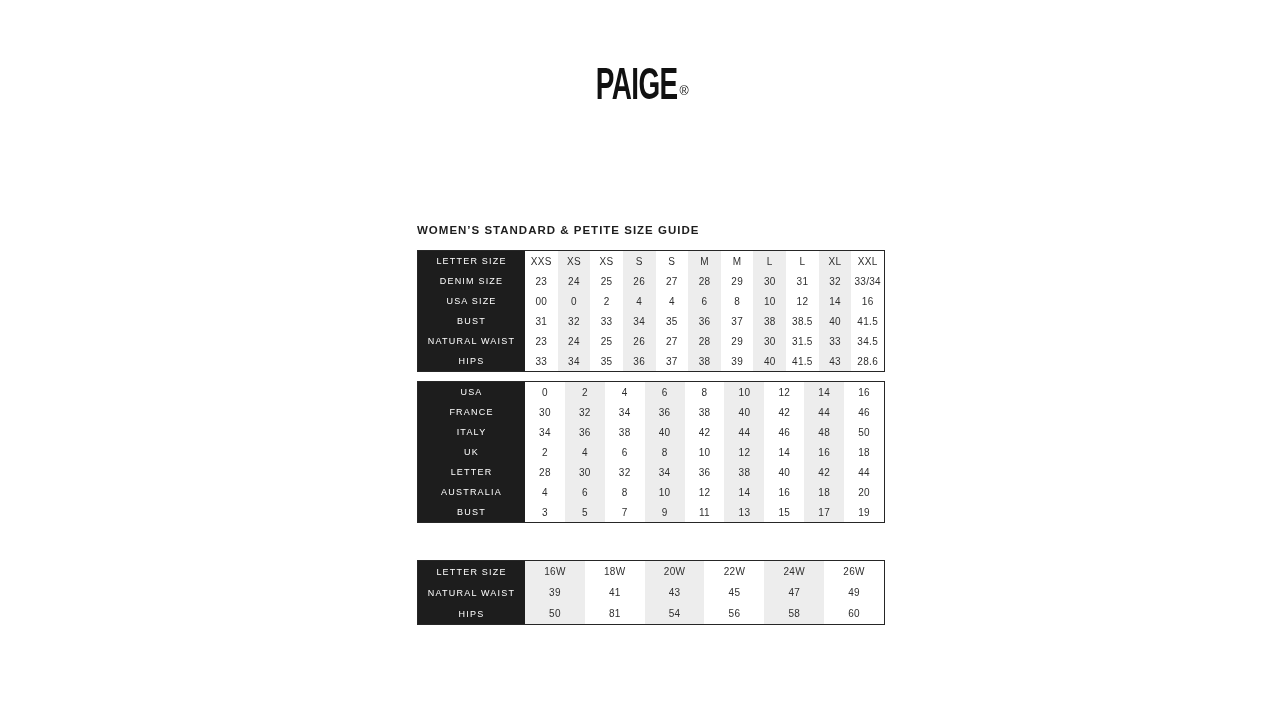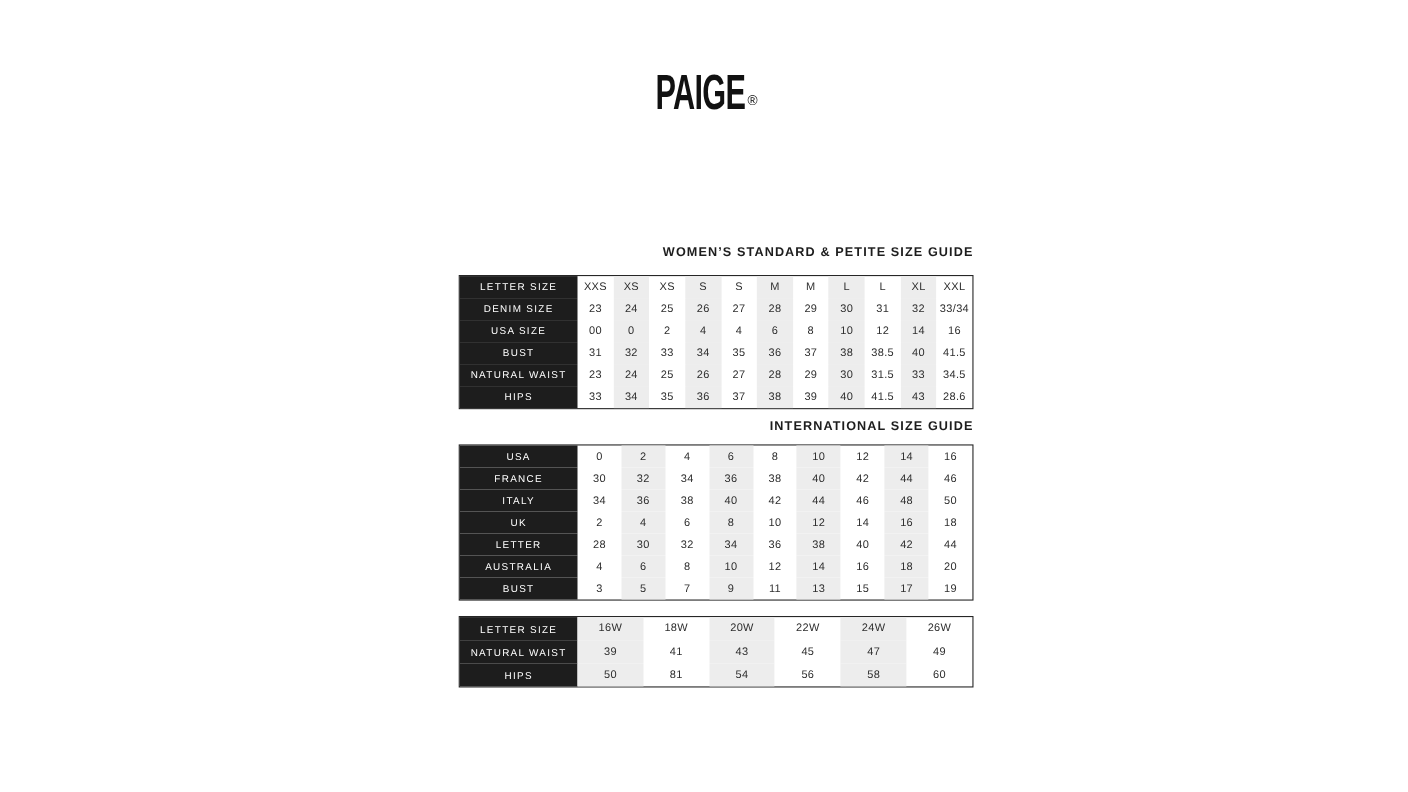--- a/index.html
+++ b/index.html
@@ -64,21 +64,21 @@
     width: 468px;
   }
   .guide-standard      { top: 223px; }
   .guide-international { top: 381px; }
   .guide-plus          { top: 560px; }
 
   .guide-title {
     font-size: 11.5px;
     font-weight: bold;
     letter-spacing: 1px;
-    text-align: right;
+    text-align: left;
     color: var(--title-text);
     line-height: 14px;
     margin-bottom: 9px;
   }
   .guide-standard .guide-title { margin-bottom: 13px; }
 
   .size-table {
     display: grid;
     width: 468px;
     border: 1px solid var(--table-border);
@@ -192,21 +192,20 @@
         <div class="cell data-cell striped">38</div>
         <div class="cell data-cell">39</div>
         <div class="cell data-cell striped">40</div>
         <div class="cell data-cell">41.5</div>
         <div class="cell data-cell striped">43</div>
         <div class="cell data-cell">28.6</div>
       </div>
   </section>
 
   <section class="guide guide-international">
-    <h2 class="guide-title">INTERNATIONAL SIZE GUIDE</h2>
     <div class="size-table" style="grid-template-columns: 107px repeat(9, 1fr);">
         <div class="cell label-cell">USA</div>
         <div class="cell data-cell">0</div>
         <div class="cell data-cell striped">2</div>
         <div class="cell data-cell">4</div>
         <div class="cell data-cell striped">6</div>
         <div class="cell data-cell">8</div>
         <div class="cell data-cell striped">10</div>
         <div class="cell data-cell">12</div>
         <div class="cell data-cell striped">14</div>

